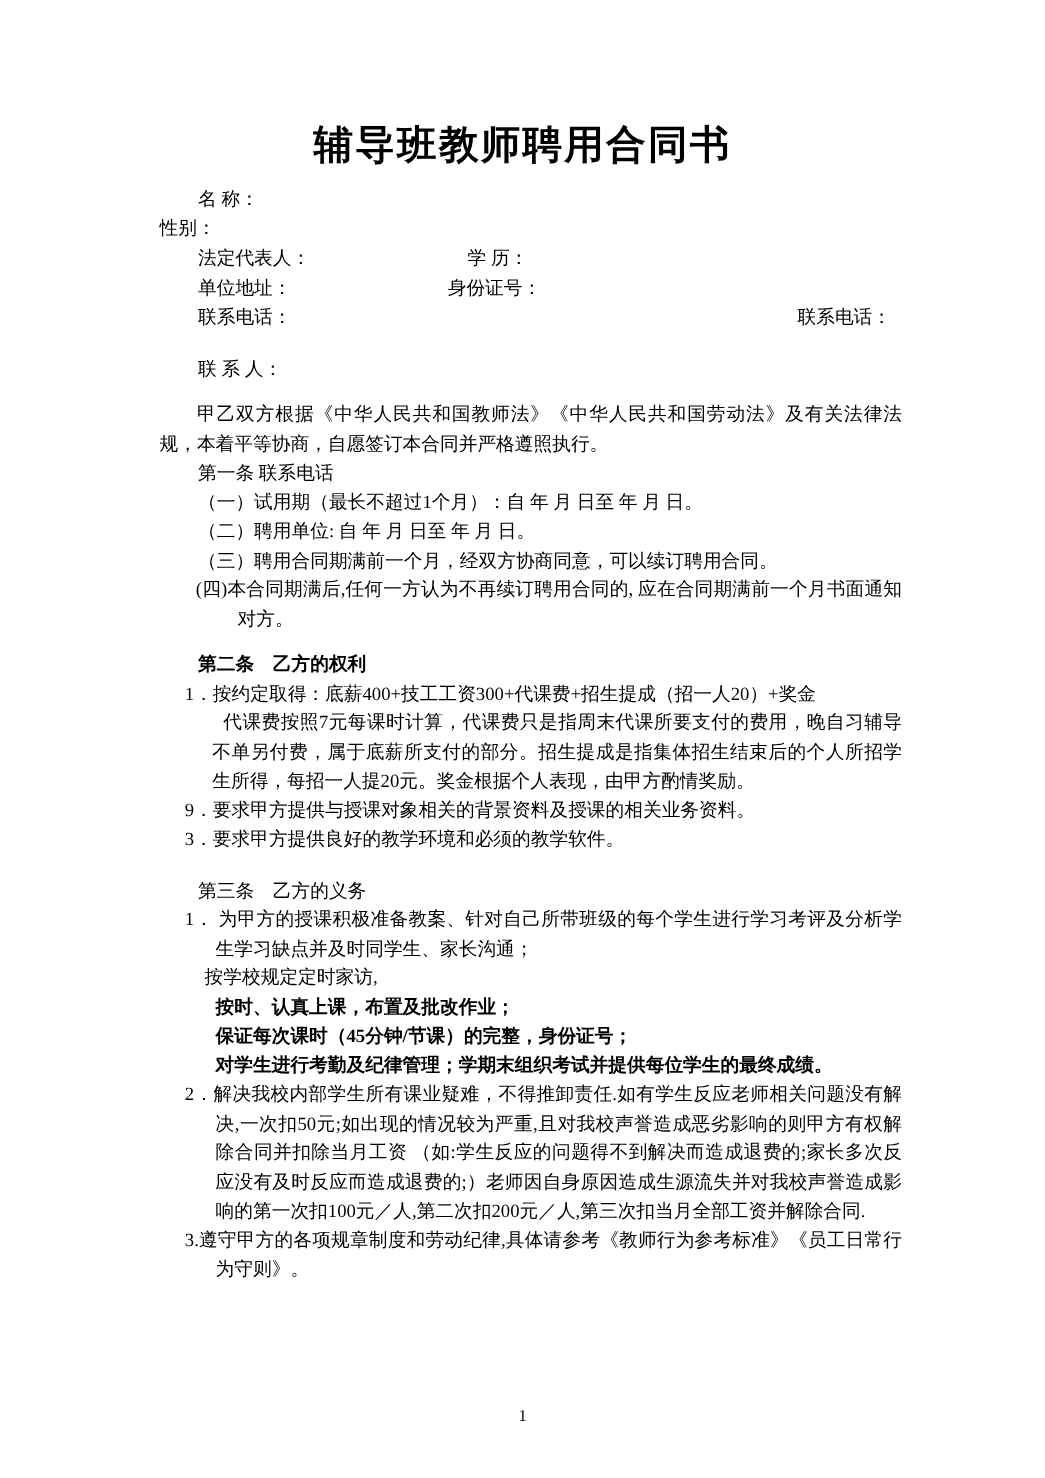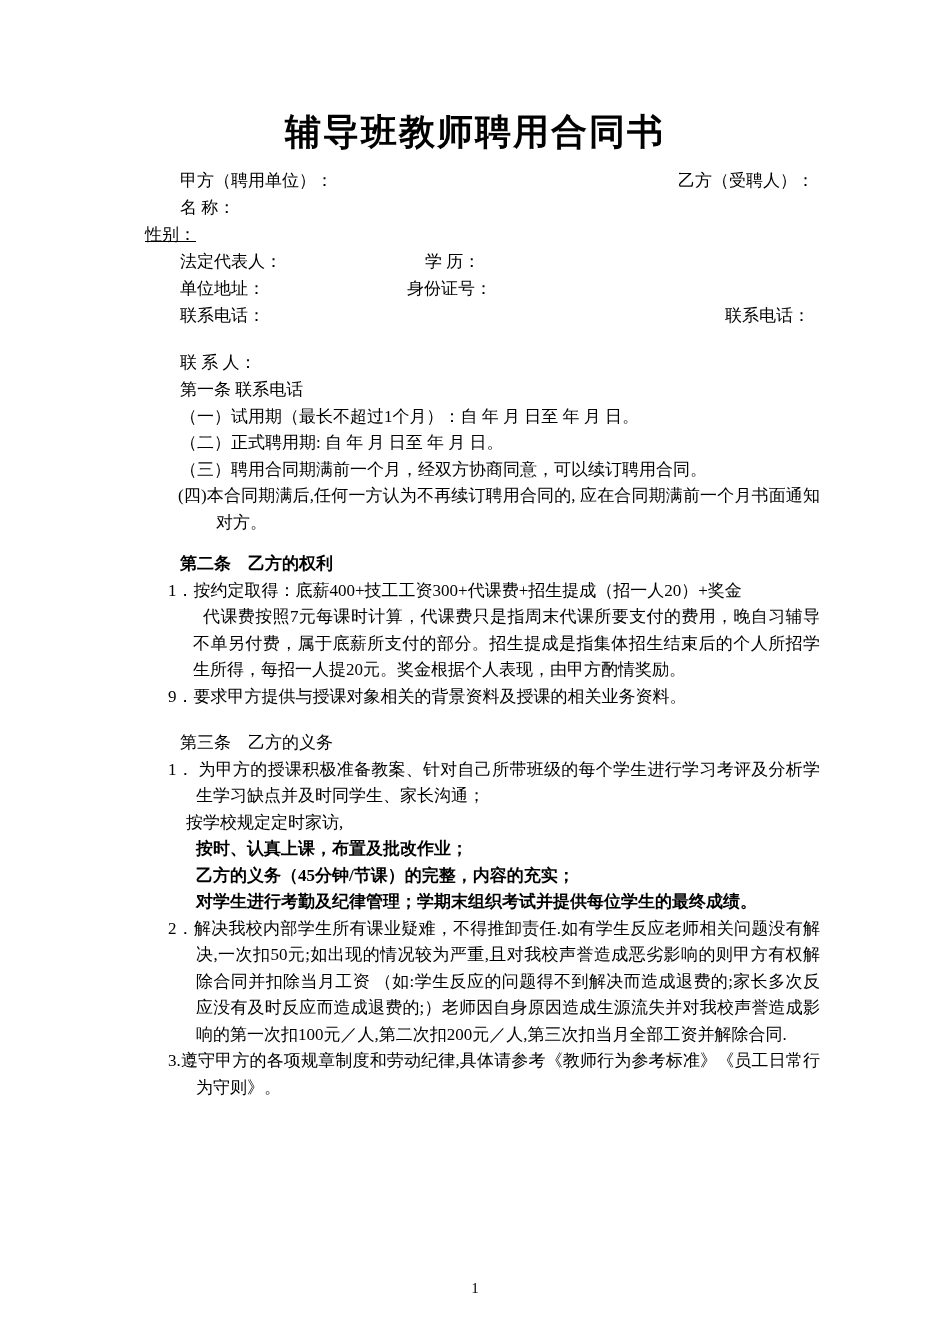--- a/index.html
+++ b/index.html
@@ -24,21 +24,21 @@
     line-height: 48px;
   }
   .content {
     padding: 12px 130px 0 145px;
     font-size: 17px;
     line-height: 26.5px;
   }
   
   .hrow { position: relative; height: 27px; }
   .hrow span { position: absolute; top: 0; white-space: nowrap; }
-  .o0   { left: 0; text-decoration: underline; }
+  .o0   { left: 0; }
   .o35  { left: 35px; }
   .o262 { left: 262px; }
   .o280 { left: 280px; }
   .o533 { left: 533px; }
   .o580 { left: 580px; }
   .row-contact { margin-top: 20px; }
 
   
   .preamble { margin-top: 14px; text-indent: 34px; text-align: justify; }
   .sect-heading { padding-left: 35px; }
@@ -62,24 +62,20 @@
 </head>
 <body>
 
 <div class="page">
 
   <h1 class="title">辅导班教师聘用合同书</h1>
 
   <div class="content">
 
     <div class="hrow">
-      <span class="o35">甲方（聘用单位）：</span>
-      <span class="o533">乙方（受聘人）：</span>
-    </div>
-    <div class="hrow">
       <span class="o35">名 称：</span>
     </div>
     <div class="hrow">
       <span class="o0">性别：</span>
     </div>
     <div class="hrow">
       <span class="o35">法定代表人：</span>
       <span class="o280">学 历：</span>
     </div>
     <div class="hrow">
@@ -87,37 +83,39 @@
       <span class="o262">身份证号：</span>
     </div>
     <div class="hrow">
       <span class="o35">联系电话：</span>
       <span class="o580">联系电话：</span>
     </div>
     <div class="hrow row-contact">
       <span class="o35">联 系 人：</span>
     </div>
 
+    <p class="preamble">甲乙双方根据《中华人民共和国教师法》《中华人民共和国劳动法》及有关法律法规，本着平等协商，自愿签订本合同并严格遵照执行。</p>
 
     <p class="sect-heading">第一条 联系电话</p>
     <p class="clause">（一）试用期（最长不超过1个月）：自 年 月 日至 年 月 日。</p>
-    <p class="clause">（二）正式聘用期: 自 年 月 日至 年 月 日。</p>
+    <p class="clause">（二）聘用单位: 自 年 月 日至 年 月 日。</p>
     <p class="clause">（三）聘用合同期满前一个月，经双方协商同意，可以续订聘用合同。</p>
     <p class="clause-hang">(四)本合同期满后,任何一方认为不再续订聘用合同的, 应在合同期满前一个月书面通知对方。</p>
 
     <p class="sect-heading gap15">第二条　乙方的权利</p>
     <p class="num-item">1．按约定取得：底薪400+技工工资300+代课费+招生提成（招一人20）+奖金</p>
     <p class="detail">代课费按照7元每课时计算，代课费只是指周末代课所要支付的费用，晚自习辅导不单另付费，属于底薪所支付的部分。招生提成是指集体招生结束后的个人所招学生所得，每招一人提20元。奖金根据个人表现，由甲方酌情奖励。</p>
     <p class="num-item">9．要求甲方提供与授课对象相关的背景资料及授课的相关业务资料。</p>
+    <p class="num-item">3．要求甲方提供良好的教学环境和必须的教学软件。</p>
 
     <p class="sect-heading gap20">第三条　乙方的义务</p>
     <p class="num-item">1． 为甲方的授课积极准备教案、针对自己所带班级的每个学生进行学习考评及分析学生学习缺点并及时同学生、家长沟通；</p>
     <p class="sub41">按学校规定定时家访,</p>
     <p class="sub51">按时、认真上课，布置及批改作业；</p>
-    <p class="sub51">乙方的义务（45分钟/节课）的完整，内容的充实；</p>
+    <p class="sub51">保证每次课时（45分钟/节课）的完整，身份证号；</p>
     <p class="sub51">对学生进行考勤及纪律管理；学期末组织考试并提供每位学生的最终成绩。</p>
     <p class="num-item">2．解决我校内部学生所有课业疑难，不得推卸责任.如有学生反应老师相关问题没有解决,一次扣50元;如出现的情况较为严重,且对我校声誉造成恶劣影响的则甲方有权解除合同并扣除当月工资 （如:学生反应的问题得不到解决而造成退费的;家长多次反应没有及时反应而造成退费的;）老师因自身原因造成生源流失并对我校声誉造成影响的第一次扣100元／人,第二次扣200元／人,第三次扣当月全部工资并解除合同.</p>
     <p class="num-item">3.遵守甲方的各项规章制度和劳动纪律,具体请参考《教师行为参考标准》《员工日常行为守则》。</p>
 
   </div>
 
   <div class="page-number">1</div>
 
 </div>
 

